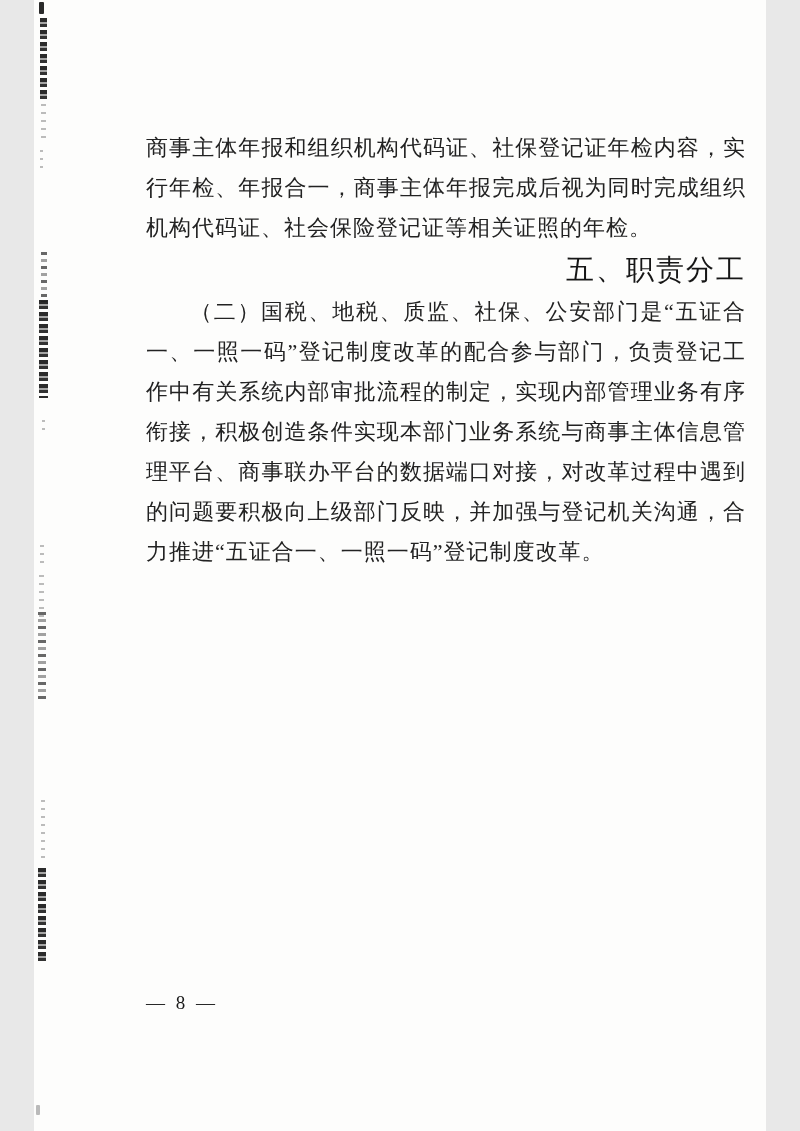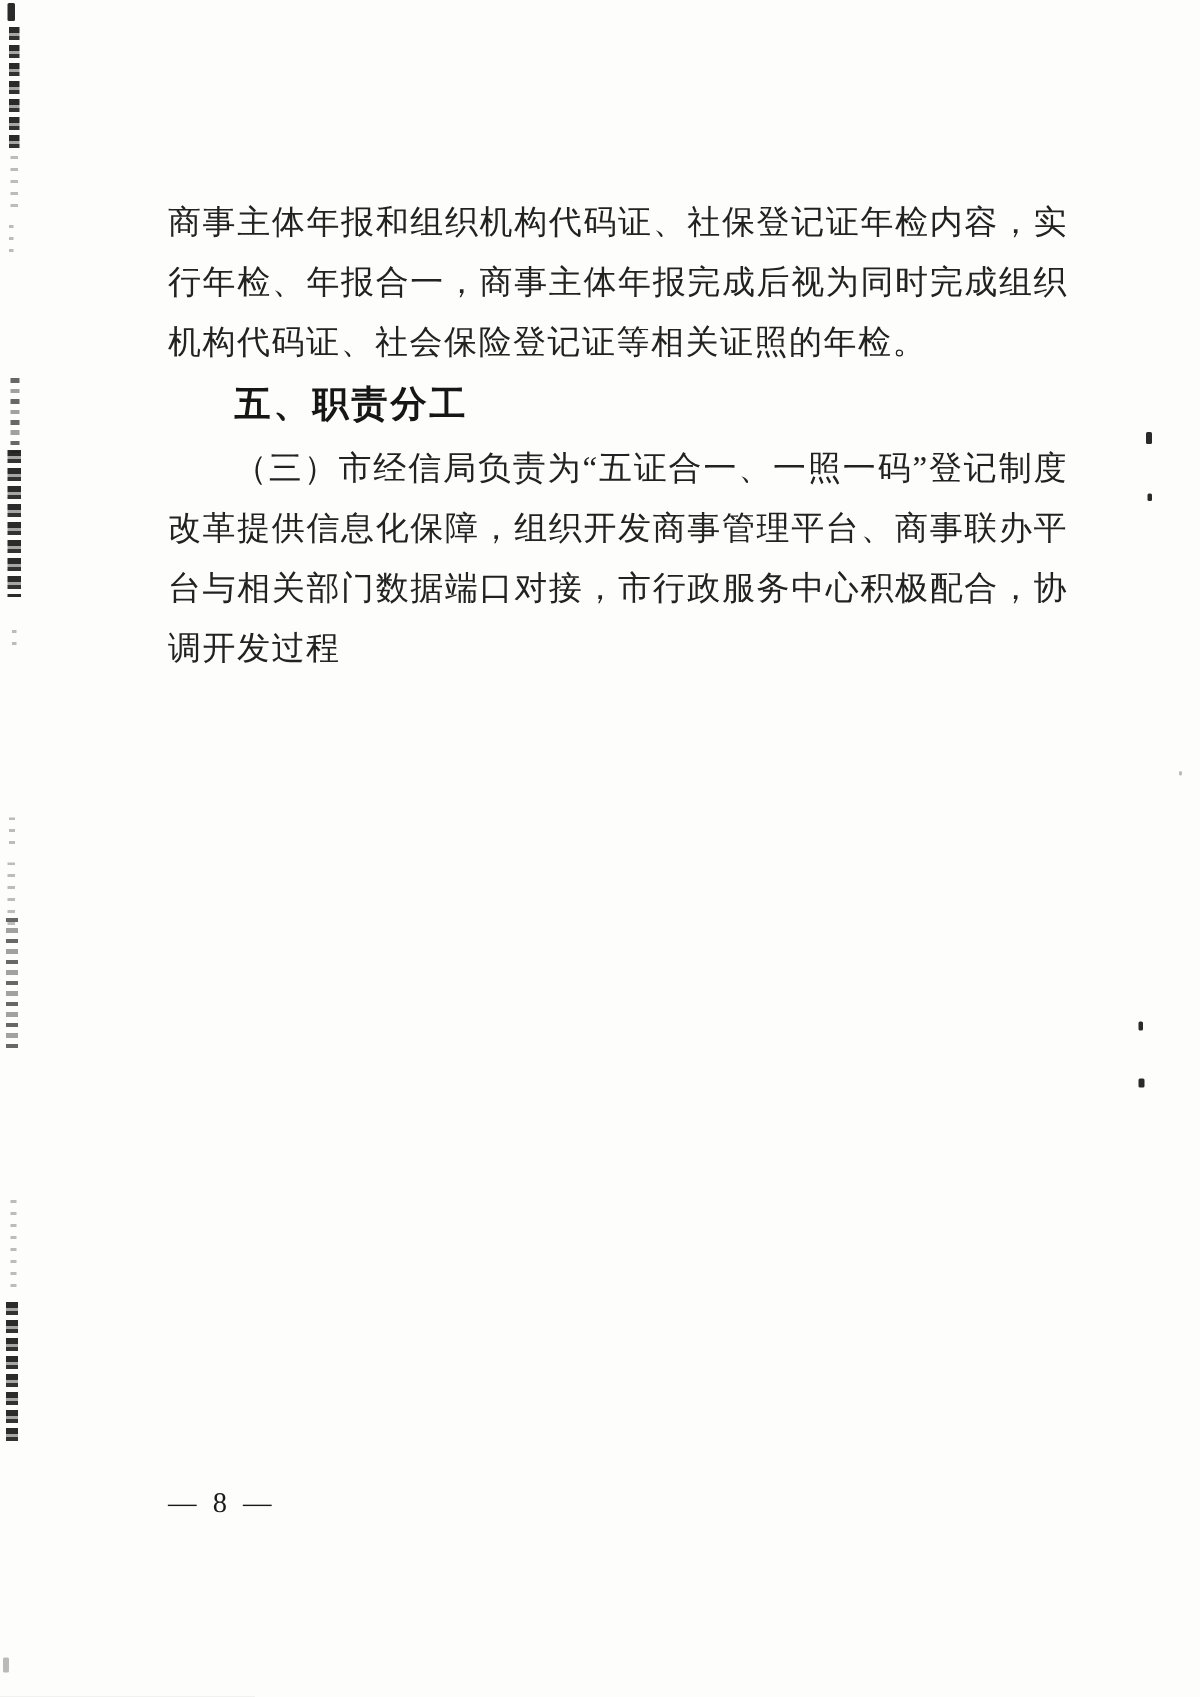--- a/index.html
+++ b/index.html
@@ -2,21 +2,21 @@
 <html lang="zh"><head>
 <meta charset="utf-8">
 <style>
   html, body {
     margin: 0;
     padding: 0;
     background: #e8e8e8;
   }
   .page {
     position: relative;
-    width: 800px;
+    width: 732px;
     height: 1131px;
     margin: 0 auto;
     background: #fdfdfc;
     overflow: hidden;
     font-family: "Liberation Serif", "DejaVu Serif", serif;
     color: #1e1e1e;
   }
   .body-text {
     position: absolute;
     left: 112px;
@@ -31,26 +31,27 @@
     text-align: justify;
     text-align-last: left;
     color: #222;
   }
   .body-text p.indent {
     text-indent: 2em;
   }
   .section-heading {
     margin: 2px 0 2px 0;
     font-family: "Liberation Sans", "DejaVu Sans", sans-serif;
-    font-weight: 700;
-    font-size: 24px;
+    font-weight: 400;
+    font-size: 28px;
     line-height: 40px;
     letter-spacing: 2px;
     text-indent: 1.85em;
     color: #161616;
+    text-align: right;
   }
   .page-number {
     position: absolute;
     left: 112px;
     top: 992px;
     font-size: 19px;
     letter-spacing: 3px;
     color: #1a1a1a;
     font-family: "Liberation Serif", "DejaVu Serif", serif;
   }
@@ -117,19 +118,19 @@
   <div class="artifact speck-faint" style="left:786px; top:514px; width:2px; height:3px;"></div>
   <div class="artifact speck" style="left:759px; top:681px; width:3px; height:6px;"></div>
   <div class="artifact speck" style="left:759px; top:719px; width:4px; height:6px;"></div>
 
   <div class="body-text">
     <p>商事主体年报和组织机构代码证、社保登记证年检内容，实行年检、年报合一，商事主体年报完成后视为同时完成组织机构代码证、社会保险登记证等相关证照的年检。</p>
 
     <h3 class="section-heading">五、职责分工</h3>
 
 
+    <p class="indent">（二）国税、地税、质监、社保、公安部门是“五证合一、一照一码”登记制度改革的配合参与部门，负责登记工作中有关系统内部审批流程的制定，实现内部管理业务有序衔接，积极创造条件实现本部门业务系统与商事主体信息管理平台、商事联办平台的数据端口对接，对改革过程中遇到的问题要积极向上级部门反映，并加强与登记机关沟通，合力推进“五证合一、一照一码”登记制度改革。</p>
 
-    <p class="indent">（三）市经信局负责为“五证合一、一照一码”登记制度改革提供信息化保障，组织开发商事管理平台、商事联办平台与相关部门数据端口对接，市行政服务中心积极配合，协调开发过程</p>
   </div>
 
   <div class="page-number">— 8 —</div>
 
 </div>
 
 </body></html>

